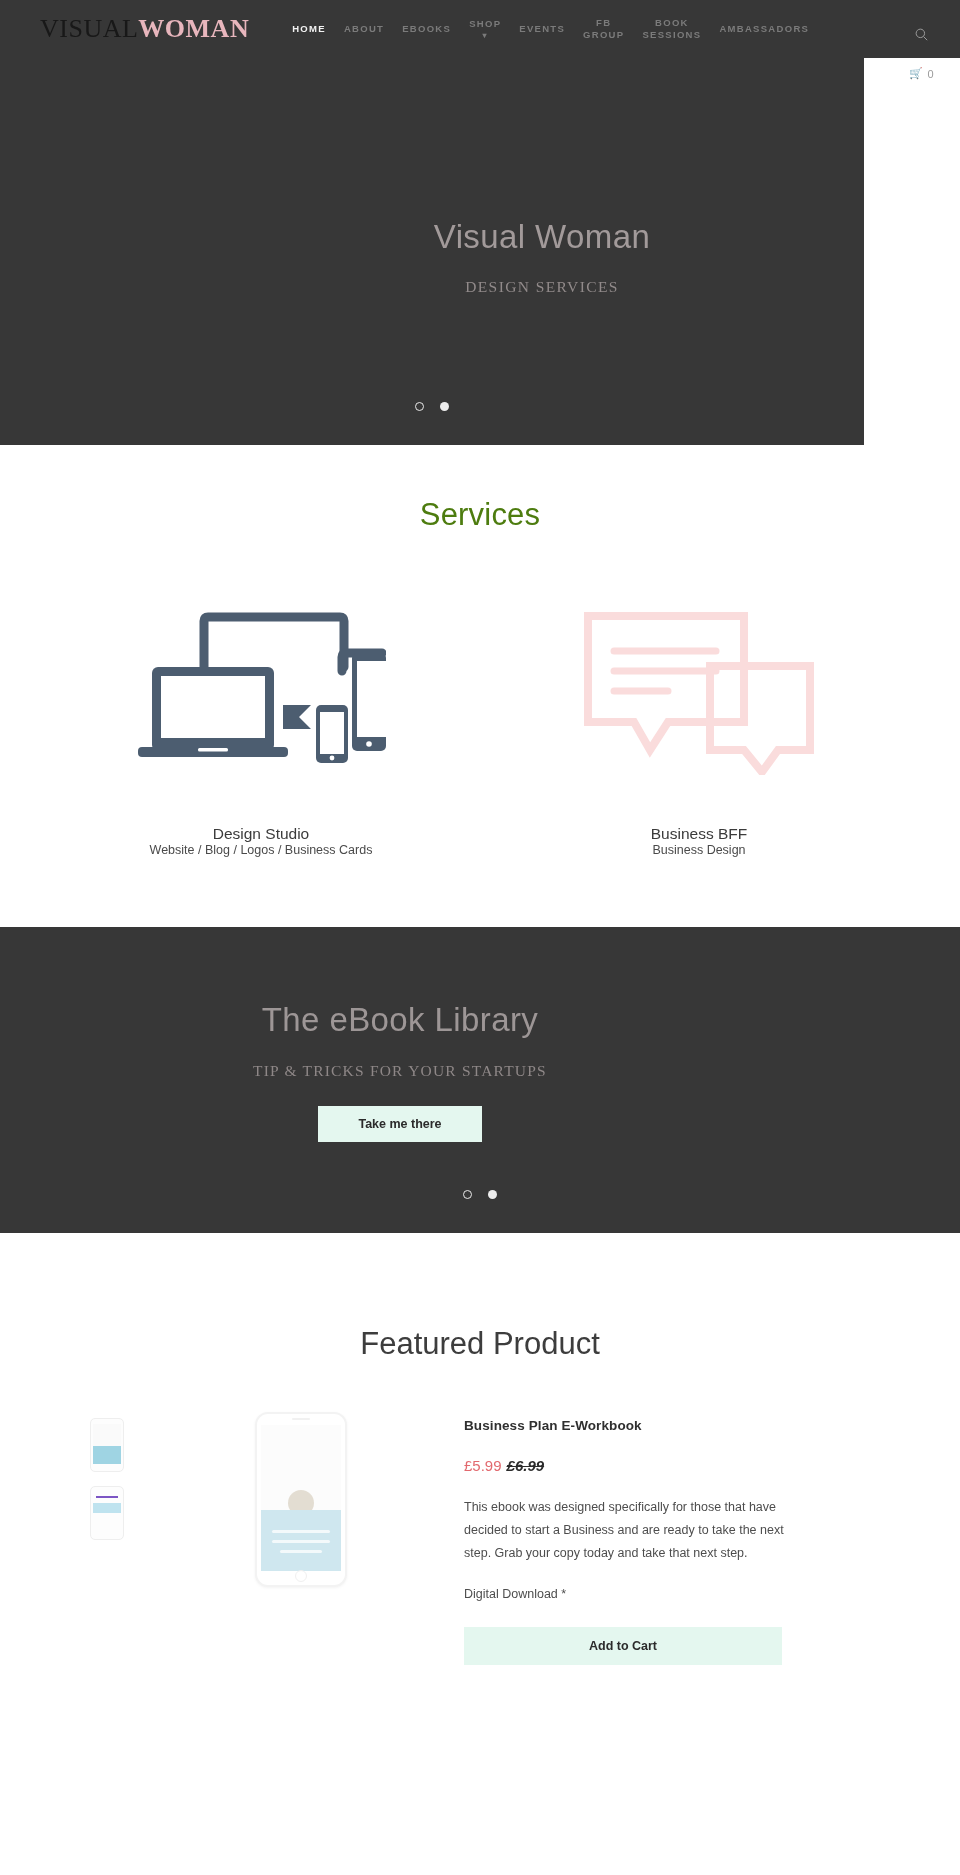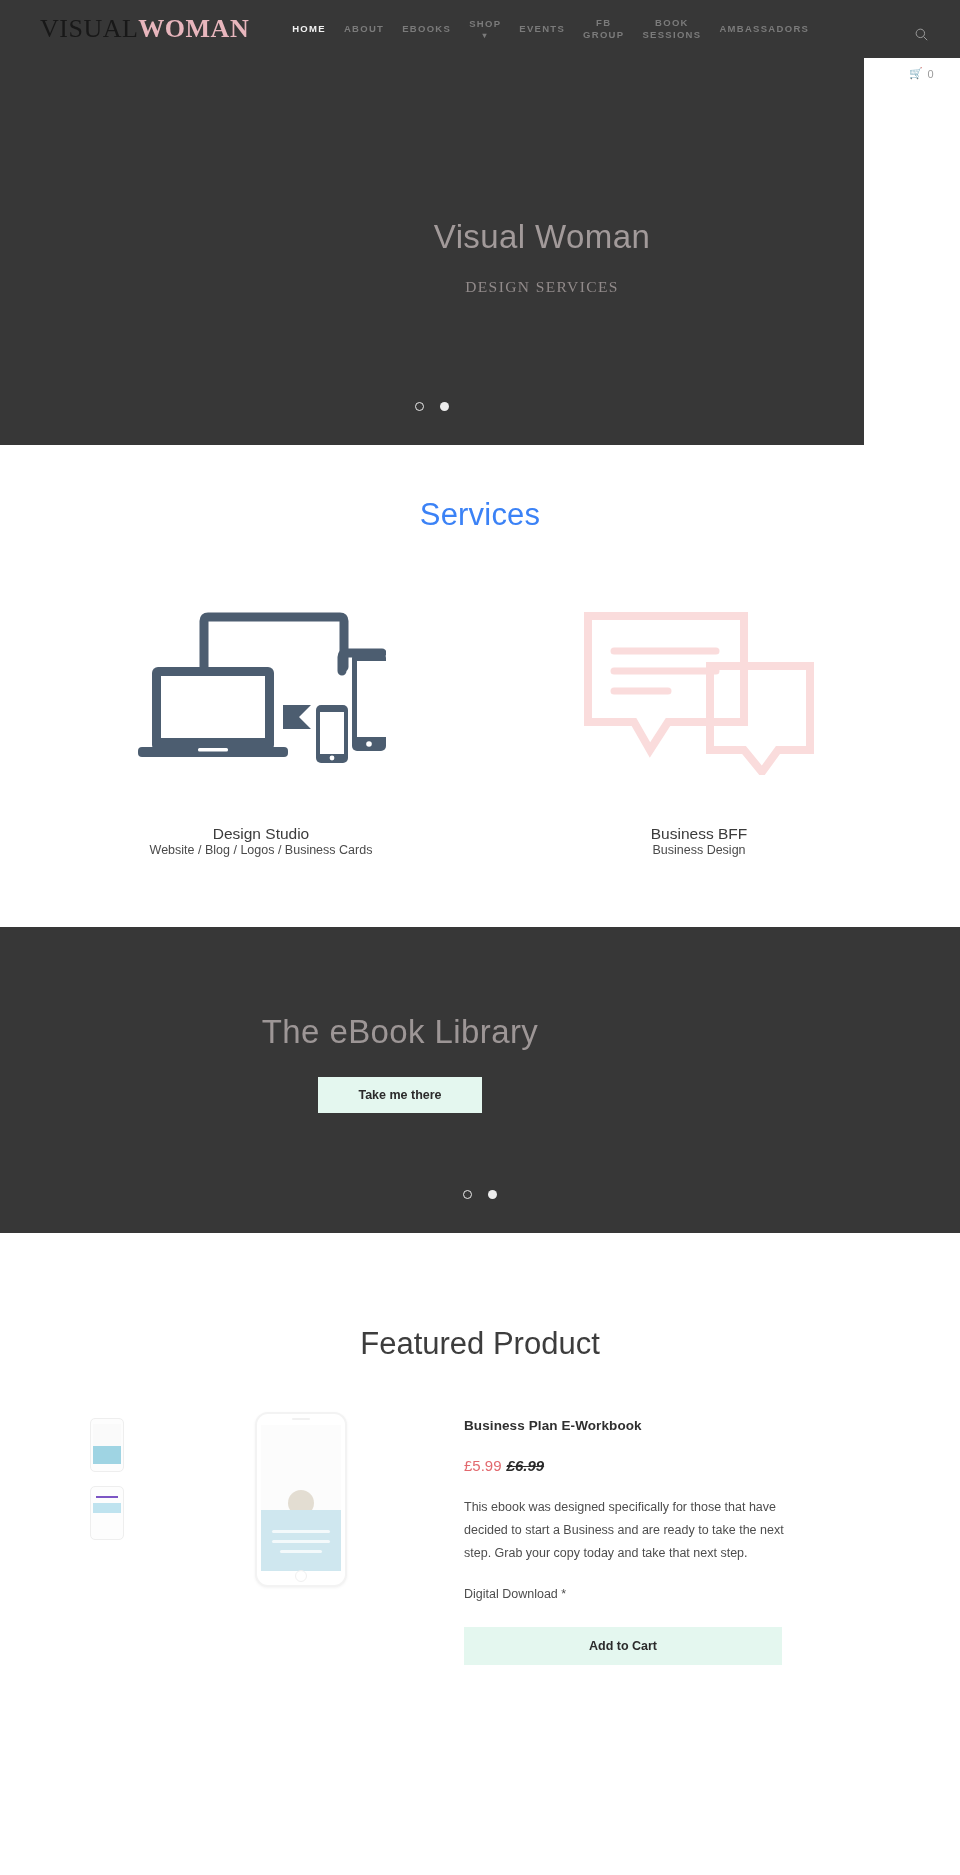--- a/index.html
+++ b/index.html
@@ -133,21 +133,21 @@
   .services {
     width: 960px;
     background: #ffffff;
     padding-top: 52px;
     padding-bottom: 70px;
   }
   .section-title {
     text-align: center;
     font-size: 31px;
     font-weight: 400;
-    color: #3b82f6;
+    color: #4d7c0f;
     letter-spacing: 0.2px;
   }
   .svc-row {
     display: flex;
     margin-top: 64px;
     padding: 0 42px;
   }
   .svc-col {
     flex: 1;
     text-align: center;
@@ -171,21 +171,21 @@
   
   .ebook {
     width: 960px;
     height: 306px;
     background: #373737;
     position: relative;
   }
   .ebook-inner {
     position: absolute;
     left: 0; right: 0;
-    top: 86px;
+    top: 74px;
     text-align: center;
     padding-right: 160px;
   }
   .ebook-title {
     color: #9d9696;
     font-size: 33px;
     font-weight: 400;
     letter-spacing: 0.4px;
   }
   .ebook-sub {
@@ -430,20 +430,21 @@
       <div class="svc-name">Business BFF</div>
       <div class="svc-desc">Business Design</div>
     </div>
 
   </div>
 </div>
 
 <div class="ebook">
   <div class="ebook-inner">
     <div class="ebook-title">The eBook Library</div>
+    <div class="ebook-sub">TIP &amp; TRICKS FOR YOUR STARTUPS</div>
     <button class="btn-mint">Take me there</button>
   </div>
   <div class="dots">
     <div class="dot hollow"></div>
     <div class="dot filled"></div>
   </div>
 </div>
 
 <div class="featured">
   <div class="feat-title">Featured Product</div>

